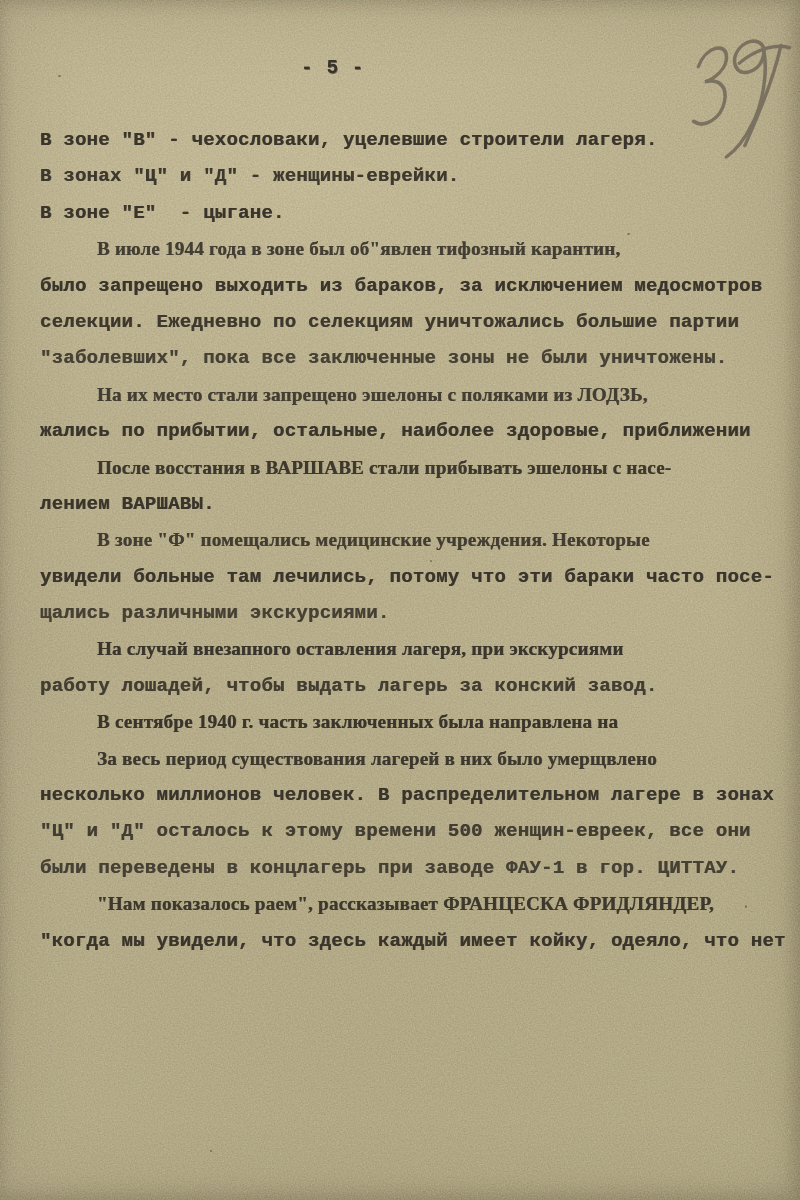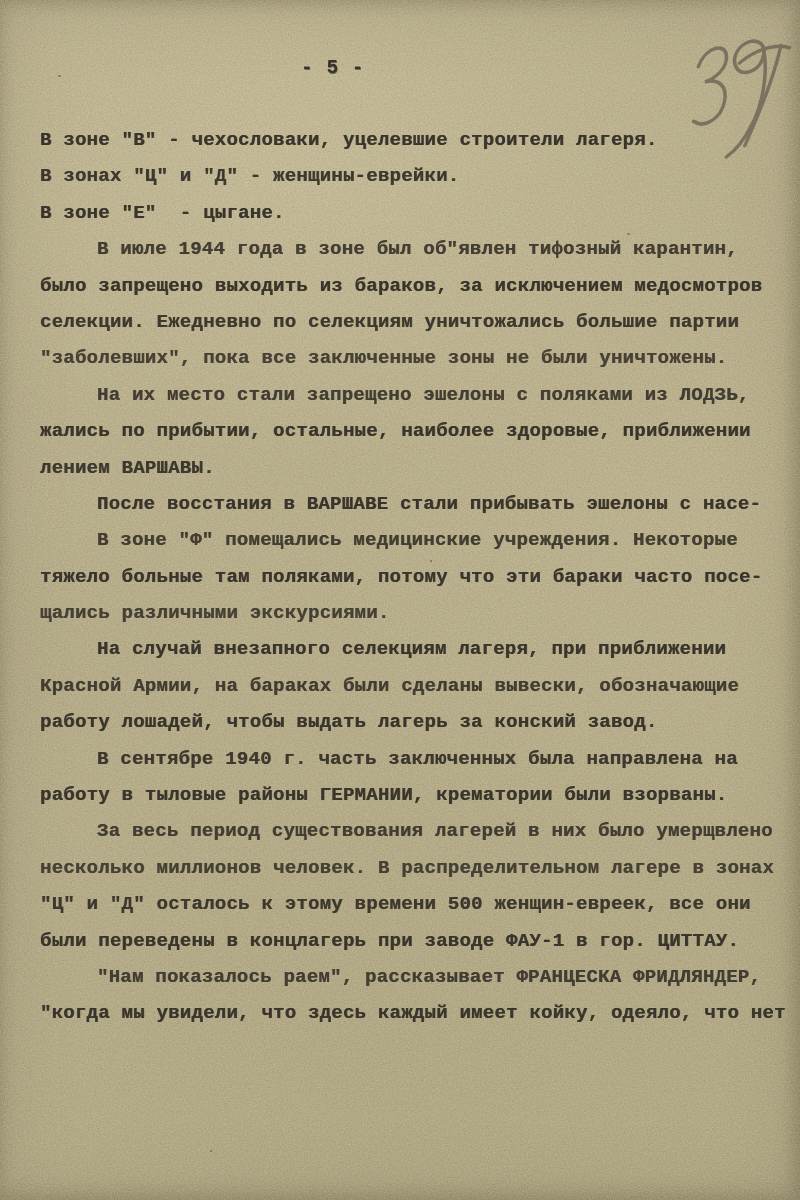--- a/index.html
+++ b/index.html
@@ -59,21 +59,21 @@
   .line {
     white-space: pre;
     font-size: 19px;
     font-weight: 700;
     line-height: 36.4px;
     height: 36.4px;
     letter-spacing: 0.25px;
     color: #3a352c;
     text-shadow: 0.45px 0.45px 0.55px rgba(56,50,38,0.62), -0.2px 0 0.5px rgba(56,50,38,0.35);
   }
-  .line.indent { padding-left: 57px; }
+  .line.indent { padding-left: 57px; font-family: Liberation Serif, serif; }
   .line:nth-child(4n)   { opacity: 0.93; }
   .line:nth-child(4n+2) { opacity: 0.97; }
   .line:nth-child(7n)   { opacity: 0.90; }
   .speck {
     position: absolute;
     border-radius: 50%;
     background: rgba(74,66,48,0.55);
     pointer-events: none;
   }
 </style>
@@ -119,30 +119,28 @@
   <div class="doc-body">
       <div class="line">В зоне "В" - чехословаки, уцелевшие строители лагеря.</div>
       <div class="line">В зонах "Ц" и "Д" - женщины-еврейки.</div>
       <div class="line">В зоне "Е"  - цыгане.</div>
       <div class="line indent">В июле 1944 года в зоне был об"явлен тифозный карантин,</div>
       <div class="line">было запрещено выходить из бараков, за исключением медосмотров</div>
       <div class="line">селекции. Ежедневно по селекциям уничтожались большие партии</div>
       <div class="line">"заболевших", пока все заключенные зоны не были уничтожены.</div>
       <div class="line indent">На их место стали запрещено эшелоны с поляками из ЛОДЗЬ,</div>
       <div class="line">жались по прибытии, остальные, наиболее здоровые, приближении</div>
+      <div class="line indent">После восстания в ВАРШАВЕ стали прибывать эшелоны с насе-</div>
       <div class="line">лением ВАРШАВЫ.</div>
-      <div class="line indent">После восстания в ВАРШАВЕ стали прибывать эшелоны с насе-</div>
       <div class="line indent">В зоне "Ф" помещались медицинские учреждения. Некоторые</div>
-      <div class="line">тяжело больные там поляками, потому что эти бараки часто посе-</div>
+      <div class="line">увидели больные там лечились, потому что эти бараки часто посе-</div>
       <div class="line">щались различными экскурсиями.</div>
-      <div class="line indent">На случай внезапного селекциям лагеря, при приближении</div>
-      <div class="line">Красной Армии, на бараках были сделаны вывески, обозначающие</div>
+      <div class="line indent">На случай внезапного оставления лагеря, при экскурсиями</div>
       <div class="line">работу лошадей, чтобы выдать лагерь за конский завод.</div>
       <div class="line indent">В сентябре 1940 г. часть заключенных была направлена на</div>
-      <div class="line">работу в тыловые районы ГЕРМАНИИ, крематории были взорваны.</div>
       <div class="line indent">За весь период существования лагерей в них было умерщвлено</div>
       <div class="line">несколько миллионов человек. В распределительном лагере в зонах</div>
       <div class="line">"Ц" и "Д" осталось к этому времени 500 женщин-евреек, все они</div>
       <div class="line">были переведены в концлагерь при заводе ФАУ-1 в гор. ЦИТТАУ.</div>
       <div class="line indent">"Нам показалось раем", рассказывает ФРАНЦЕСКА ФРИДЛЯНДЕР,</div>
       <div class="line">"когда мы увидели, что здесь каждый имеет койку, одеяло, что нет</div>
     </div>
 
 </div>
 

